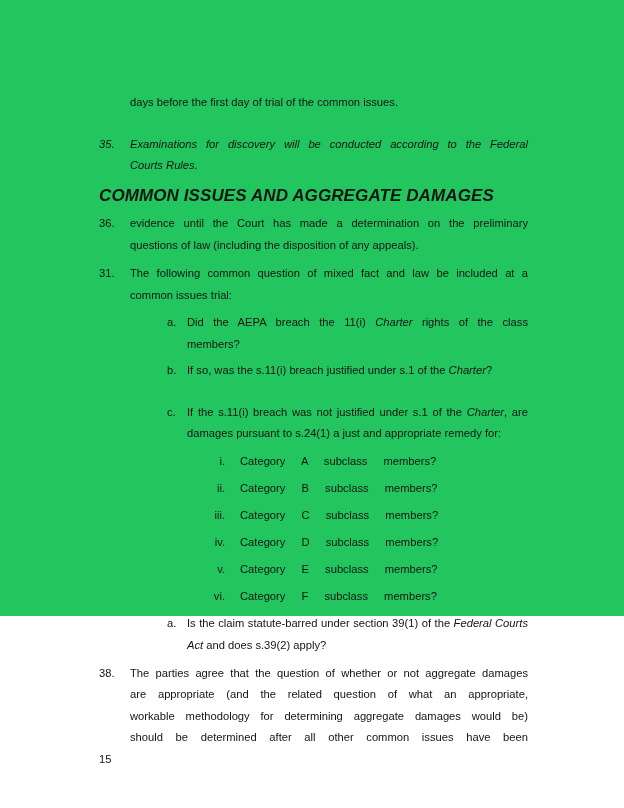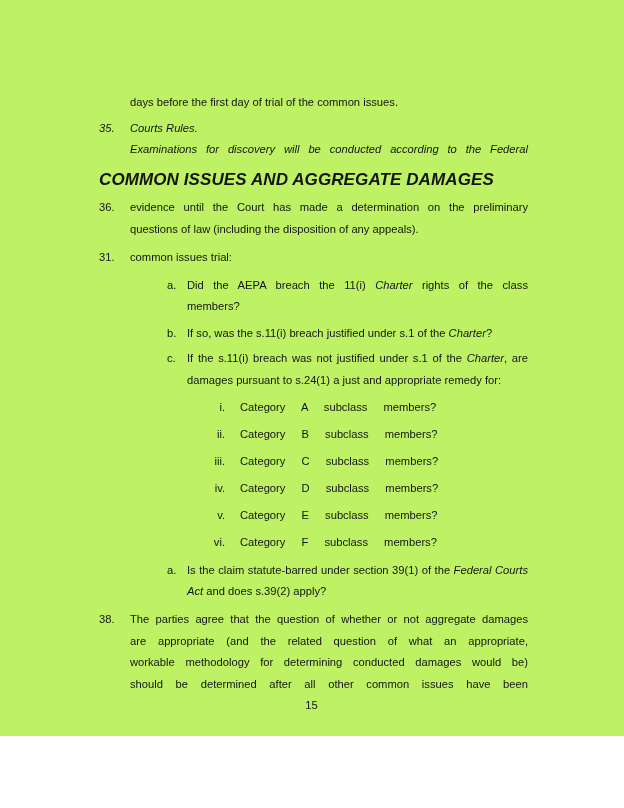--- a/index.html
+++ b/index.html
@@ -1,67 +1,68 @@
 <!DOCTYPE html>
 <html><head>
 <meta charset="utf-8">
 <style>
   html,body{margin:0;padding:0;background:#ffffff;}
   body{width:624px;height:808px;overflow:hidden;
        font-family:"Liberation Sans",sans-serif;color:#141414;}
-  .page{box-sizing:border-box;width:624px;height:736px;
+  .page{box-sizing:border-box;width:624px;height:616px;
         padding:92px 96px 0 99px;font-size:11.2px;line-height:21.5px;
-        background:#bef264;}
+        background:#22c55e;}
   .ln{min-height:21.5px;}
   .j{text-align:justify;text-align-last:justify;-moz-text-align-last:justify;text-justify:inter-word;}
   .cont{margin-left:31px;}
   .npara{display:flex;align-items:flex-start;}
   .num{flex:0 0 31px;}
   .ptxt{flex:1 1 auto;min-width:0;}
   .italic{font-style:italic;}
   .it{font-style:italic;}
   .heading{font-size:17px;font-weight:bold;font-style:italic;
            line-height:21.5px;margin:16px 0 0 0;letter-spacing:.1px;}
   .item{display:flex;margin-left:68px;}
   .amark{flex:0 0 20px;}
   .ritem{display:flex;margin-left:102px;}
   .rmark{flex:0 0 39px;box-sizing:border-box;text-align:right;padding-right:15px;}
   .rtxt{word-spacing:13px;}
-  .pagenum{text-align:center;padding-right:4px;}
-  .m4{margin-top:4px;}.m5{margin-top:5px;}.m55{margin-top:5.5px;justify-content:flex-end;}
+  .pagenum{text-align:left;padding-right:4px;}
+  .m4{margin-top:20px;}.m5{margin-top:5px;}.m55{margin-top:5.5px;justify-content:flex-end;}
   .m6{margin-top:6px;}.m65{margin-top:6.5px;}.m7{margin-top:7px;}.m8{margin-top:8px;}
 </style>
 </head>
 <body>
 
 <div class="page">
 
   <div class="ln cont"><span>days before the first day of trial of the common issues.</span></div>
 
   <div class="npara italic m4">
     <span class="num">35.</span>
     <div class="ptxt">
+      <div class="ln j"><span>Examinations for discovery will be conducted according to the Federal</span></div>
       <div class="ln"><span>Courts Rules.</span></div>
-      <div class="ln j"><span>Examinations for discovery will be conducted according to the Federal</span></div>
     </div>
   </div>
 
   <div class="heading m8">COMMON ISSUES AND AGGREGATE DAMAGES</div>
 
   <div class="npara m7">
     <span class="num">36.</span>
     <div class="ptxt">
       <div class="ln j"><span>evidence until the Court has made a determination on the preliminary</span></div>
       <div class="ln"><span>questions of law (including the disposition of any appeals).</span></div>
     </div>
   </div>
 
   <div class="npara m7">
     <span class="num">31.</span>
     <div class="ptxt">
+      <div class="ln j"><span>The following common question of mixed fact and law be included at a</span></div>
       <div class="ln"><span>common issues trial:</span></div>
     </div>
   </div>
 
   <div class="item m6">
     <span class="amark">a.</span>
     <div class="ptxt">
       <div class="ln j"><span>Did the AEPA breach the 11(i) </span><span class="it">Charter</span><span> rights of the class</span></div>
       <div class="ln"><span>members?</span></div>
     </div>
@@ -113,20 +114,20 @@
       <div class="ln j"><span>Is the claim statute-barred under section 39(1) of the </span><span class="it">Federal Courts</span></div>
       <div class="ln"><span class="it">Act</span><span> and does s.39(2) apply?</span></div>
     </div>
   </div>
 
   <div class="npara m65">
     <span class="num">38.</span>
     <div class="ptxt">
       <div class="ln j"><span>The parties agree that the question of whether or not aggregate damages</span></div>
       <div class="ln j"><span>are appropriate (and the related question of what an appropriate,</span></div>
-      <div class="ln j"><span>workable methodology for determining conducted damages would be)</span></div>
+      <div class="ln j"><span>workable methodology for determining aggregate damages would be)</span></div>
       <div class="ln j"><span>should be determined after all other common issues have been</span></div>
     </div>
   </div>
 
   <div class="ln pagenum">15</div>
 
 </div>
 
 </body></html>

